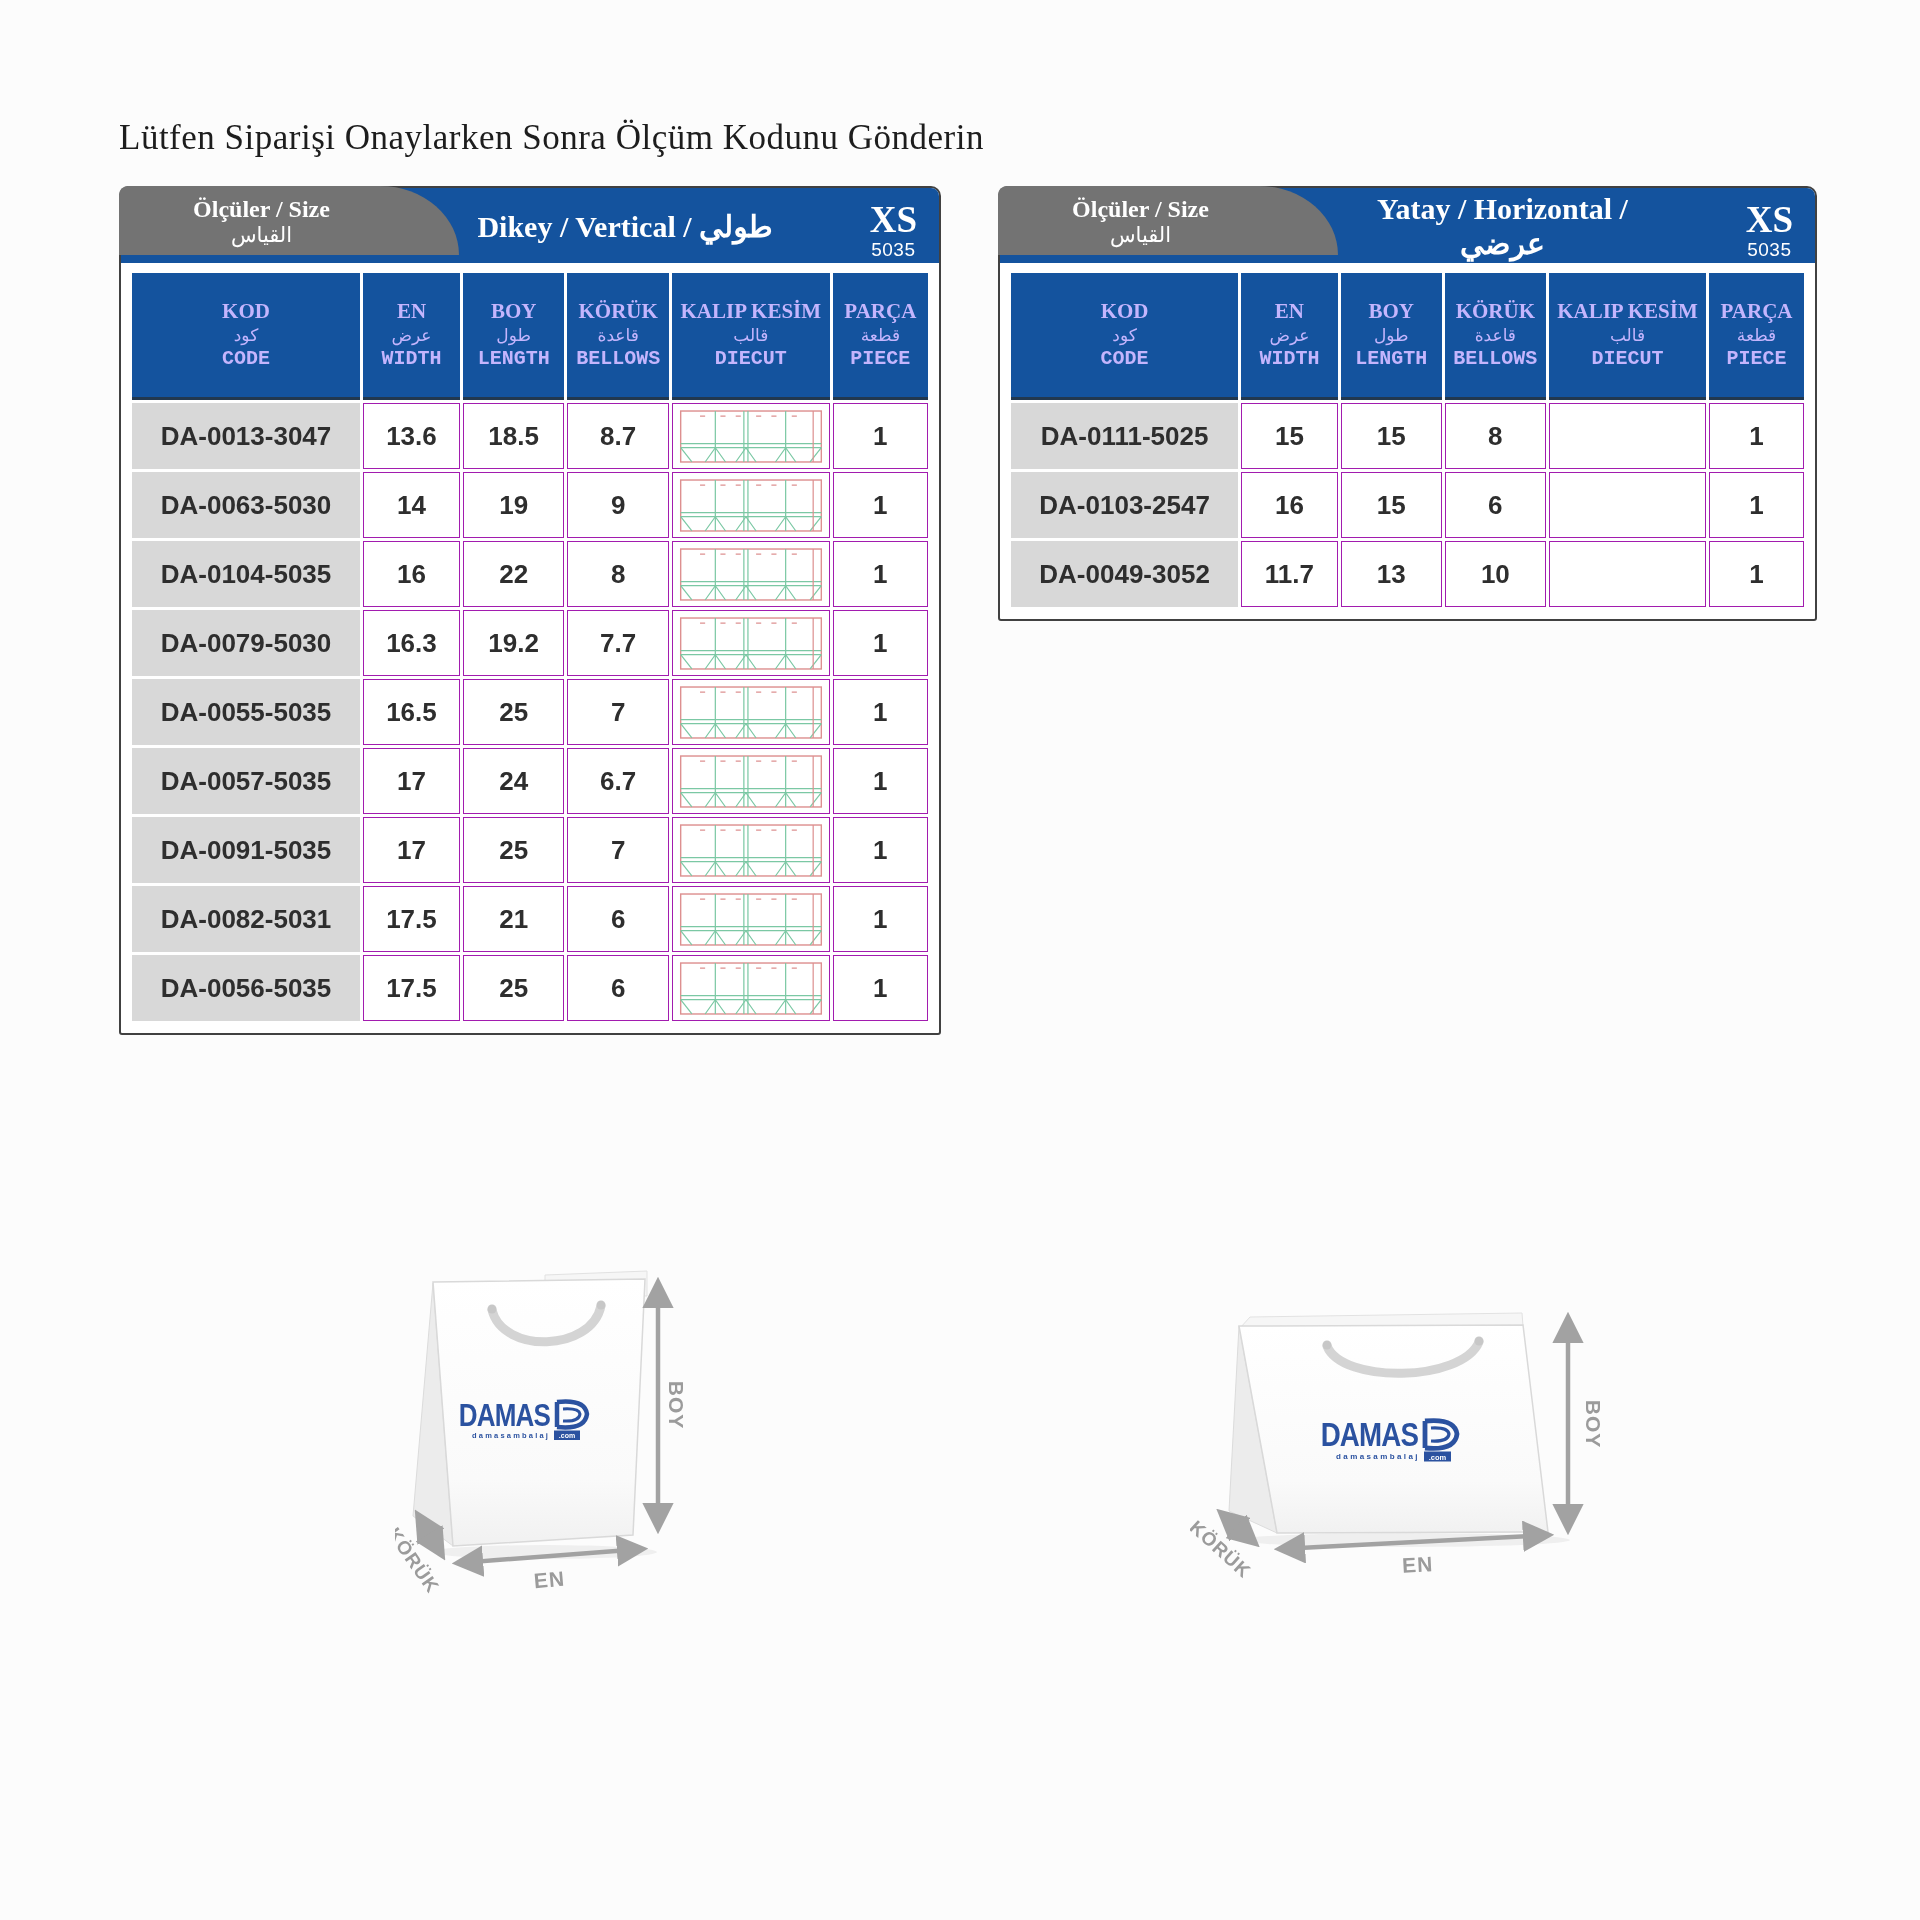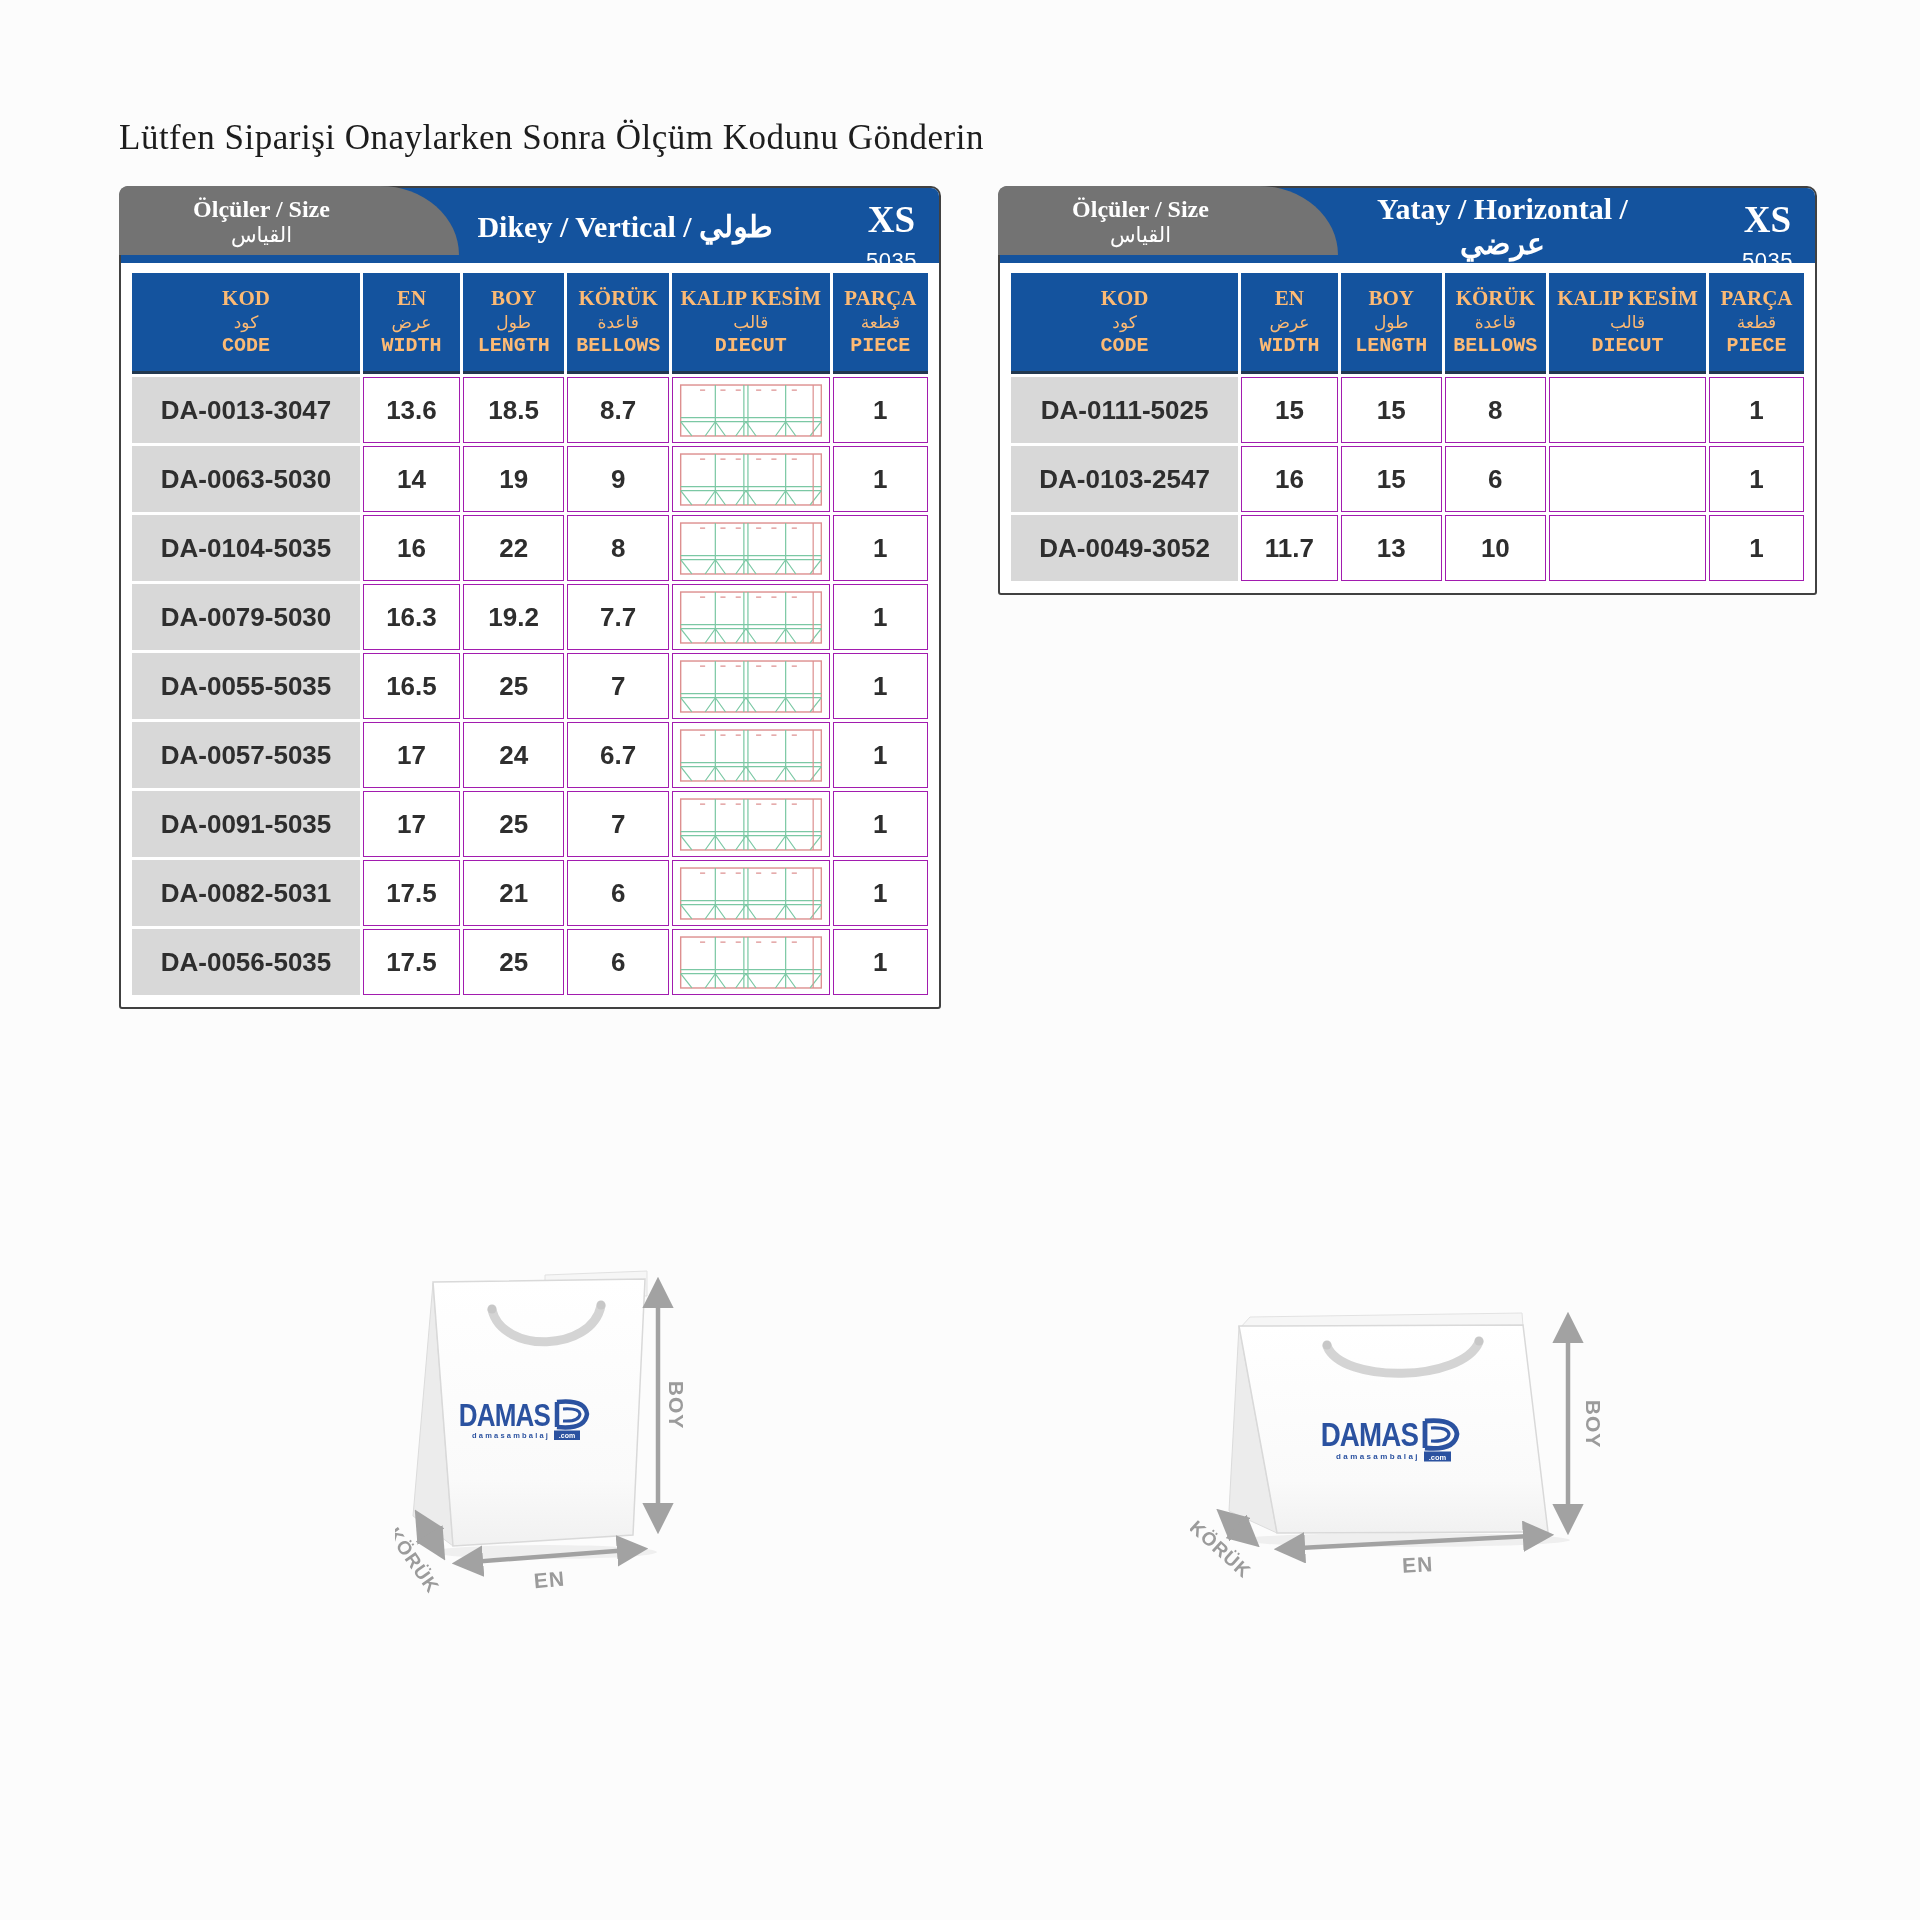--- a/index.html
+++ b/index.html
@@ -41,30 +41,30 @@
   .tab-line2{font-size:21px;line-height:1.15;}
   .band-title{
     position:absolute;left:345px;right:155px;top:50%;transform:translateY(-50%);
     text-align:center;color:#ffffff;
     font-family:"Liberation Serif",serif;font-weight:bold;font-size:30px;
   }
   .size-badge{
     position:absolute;right:22px;top:13px;text-align:center;color:#ffffff;line-height:1;
   }
   .size-label{font-family:"Liberation Serif",serif;font-weight:bold;font-size:37px;}
-  .size-code{font-size:22px;margin-top:12px;letter-spacing:.5px;}
+  .size-code{font-size:19px;margin-top:2px;letter-spacing:.5px;}
   .grid-wrap{padding:7px 8px 9px 8px;}
   table.grid{
     width:100%;table-layout:fixed;
     border-collapse:separate;border-spacing:3px;background:#ffffff;
   }
   table.grid th{
-    background:#14539e;color:#fdba74;height:88px;
+    background:#14539e;color:#c4b5fd;height:88px;
     border-bottom:3px solid #22384f;
-    padding:5px 0;vertical-align:middle;font-weight:normal;
+    padding:18px 0;vertical-align:middle;font-weight:normal;
   }
   .h-tr{font-family:"Liberation Serif",serif;font-weight:bold;font-size:21px;line-height:1.25;}
   .h-ar{font-size:17px;line-height:1.25;}
   .h-en{font-family:Liberation Mono, monospace;font-weight:bold;font-size:20px;line-height:1.3;}
   table.grid td{
     height:62px;text-align:center;vertical-align:middle;
     font-weight:bold;font-size:26px;color:#2e2e2e;
   }
   td.cell-code{background:#d8d8d8;}
   td.cell-plain{background:#ffffff;border:1px solid #a21caf;}

